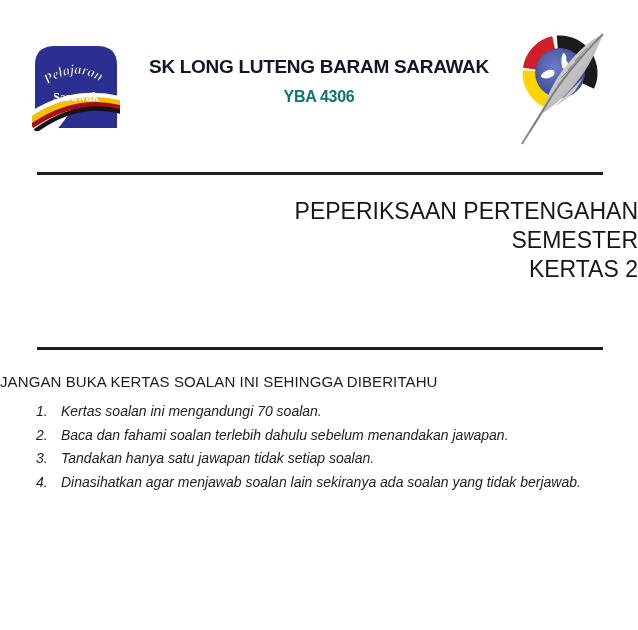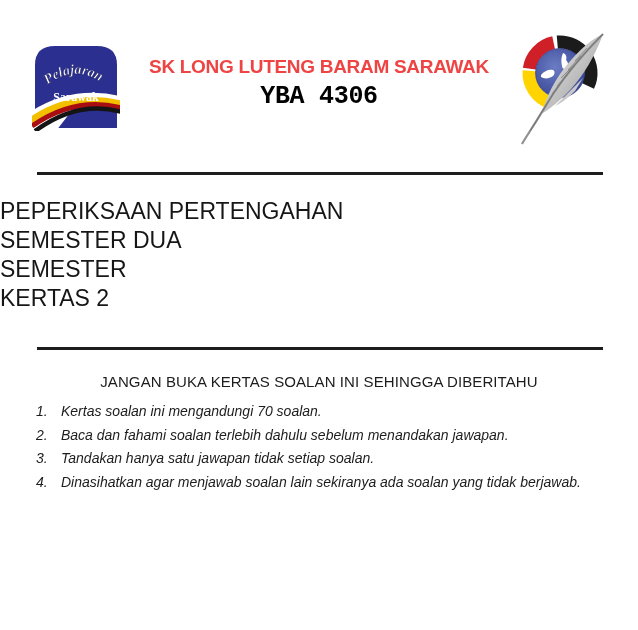--- a/index.html
+++ b/index.html
@@ -5,35 +5,35 @@
   html,body{margin:0;padding:0;background:#ffffff;}
   .page{
     position:relative;width:638px;height:630px;background:#ffffff;overflow:hidden;
     font-family:"Liberation Sans",sans-serif;color:#1c1c1c;
   }
   
   .left-logo{position:absolute;left:32px;top:43px;width:88px;height:88px;}
   .right-logo{position:absolute;left:513px;top:26px;width:106px;height:127px;}
   .header-text{position:absolute;left:0;right:0;top:52px;text-align:center;}
   .school-name{
-    font-size:19px;font-weight:600;letter-spacing:-0.3px;line-height:30px;color:#ef4444;
+    font-size:19px;font-weight:600;letter-spacing:-0.3px;line-height:30px;color:#0f172a;
   }
   .school-code{
-    font-size:25px;font-weight:600;letter-spacing:-0.3px;line-height:30px;color:#000000;font-family:Liberation Mono, monospace;
+    font-size:16px;font-weight:600;letter-spacing:-0.3px;line-height:30px;color:#0f766e;
   }
   
   .rule{position:absolute;left:37px;width:566px;height:2.5px;background:#1d1d1d;}
   .rule-1{top:172px;}
   .rule-2{top:347px;}
   
-  .title-block{position:absolute;left:0;right:0;top:197px;text-align:left;}
+  .title-block{position:absolute;left:0;right:0;top:197px;text-align:right;}
   .title-line{font-size:23px;line-height:29px;color:#161616;font-weight:400;}
   
   .warning{
-    position:absolute;left:0;right:0;top:373px;text-align:center;
+    position:absolute;left:0;right:0;top:373px;
     font-size:15px;letter-spacing:0.1px;color:#1c1c1c;
   }
   
   .instructions{position:absolute;left:36px;top:403px;width:572px;}
   .inst-item{
     display:flex;align-items:flex-start;margin-bottom:7.5px;
     font-style:italic;font-size:14px;line-height:16px;color:#1c1c1c;
   }
   .inst-num{width:25px;flex:0 0 25px;}
   .inst-text{flex:1;}
@@ -95,21 +95,20 @@
       <path d="M90,8 C70,28 52,50 40,68 C33,79 25,93 17,105 C14,110 11,114 9,118" fill="none" stroke="#909090" stroke-width="2.2"></path>
       <path d="M90,8 C70,28 52,50 40,68 C33,79 25,93 17,105" fill="none" stroke="#6f6f6f" stroke-width="0.9"></path>
     </svg>
   </div>
 
   <div class="rule rule-1"></div>
   <div class="rule rule-2"></div>
 
   <div class="title-block">
     <div class="title-line">PEPERIKSAAN PERTENGAHAN</div>
-    <div class="title-line">SEMESTER DUA</div>
     <div class="title-line">SEMESTER</div>
     <div class="title-line">KERTAS 2</div>
   </div>
 
   <div class="warning">JANGAN BUKA KERTAS SOALAN INI SEHINGGA DIBERITAHU</div>
 
   <div class="instructions">
     <div class="inst-item">
       <span class="inst-num">1.</span>
       <span class="inst-text">Kertas soalan ini mengandungi 70 soalan.</span>

